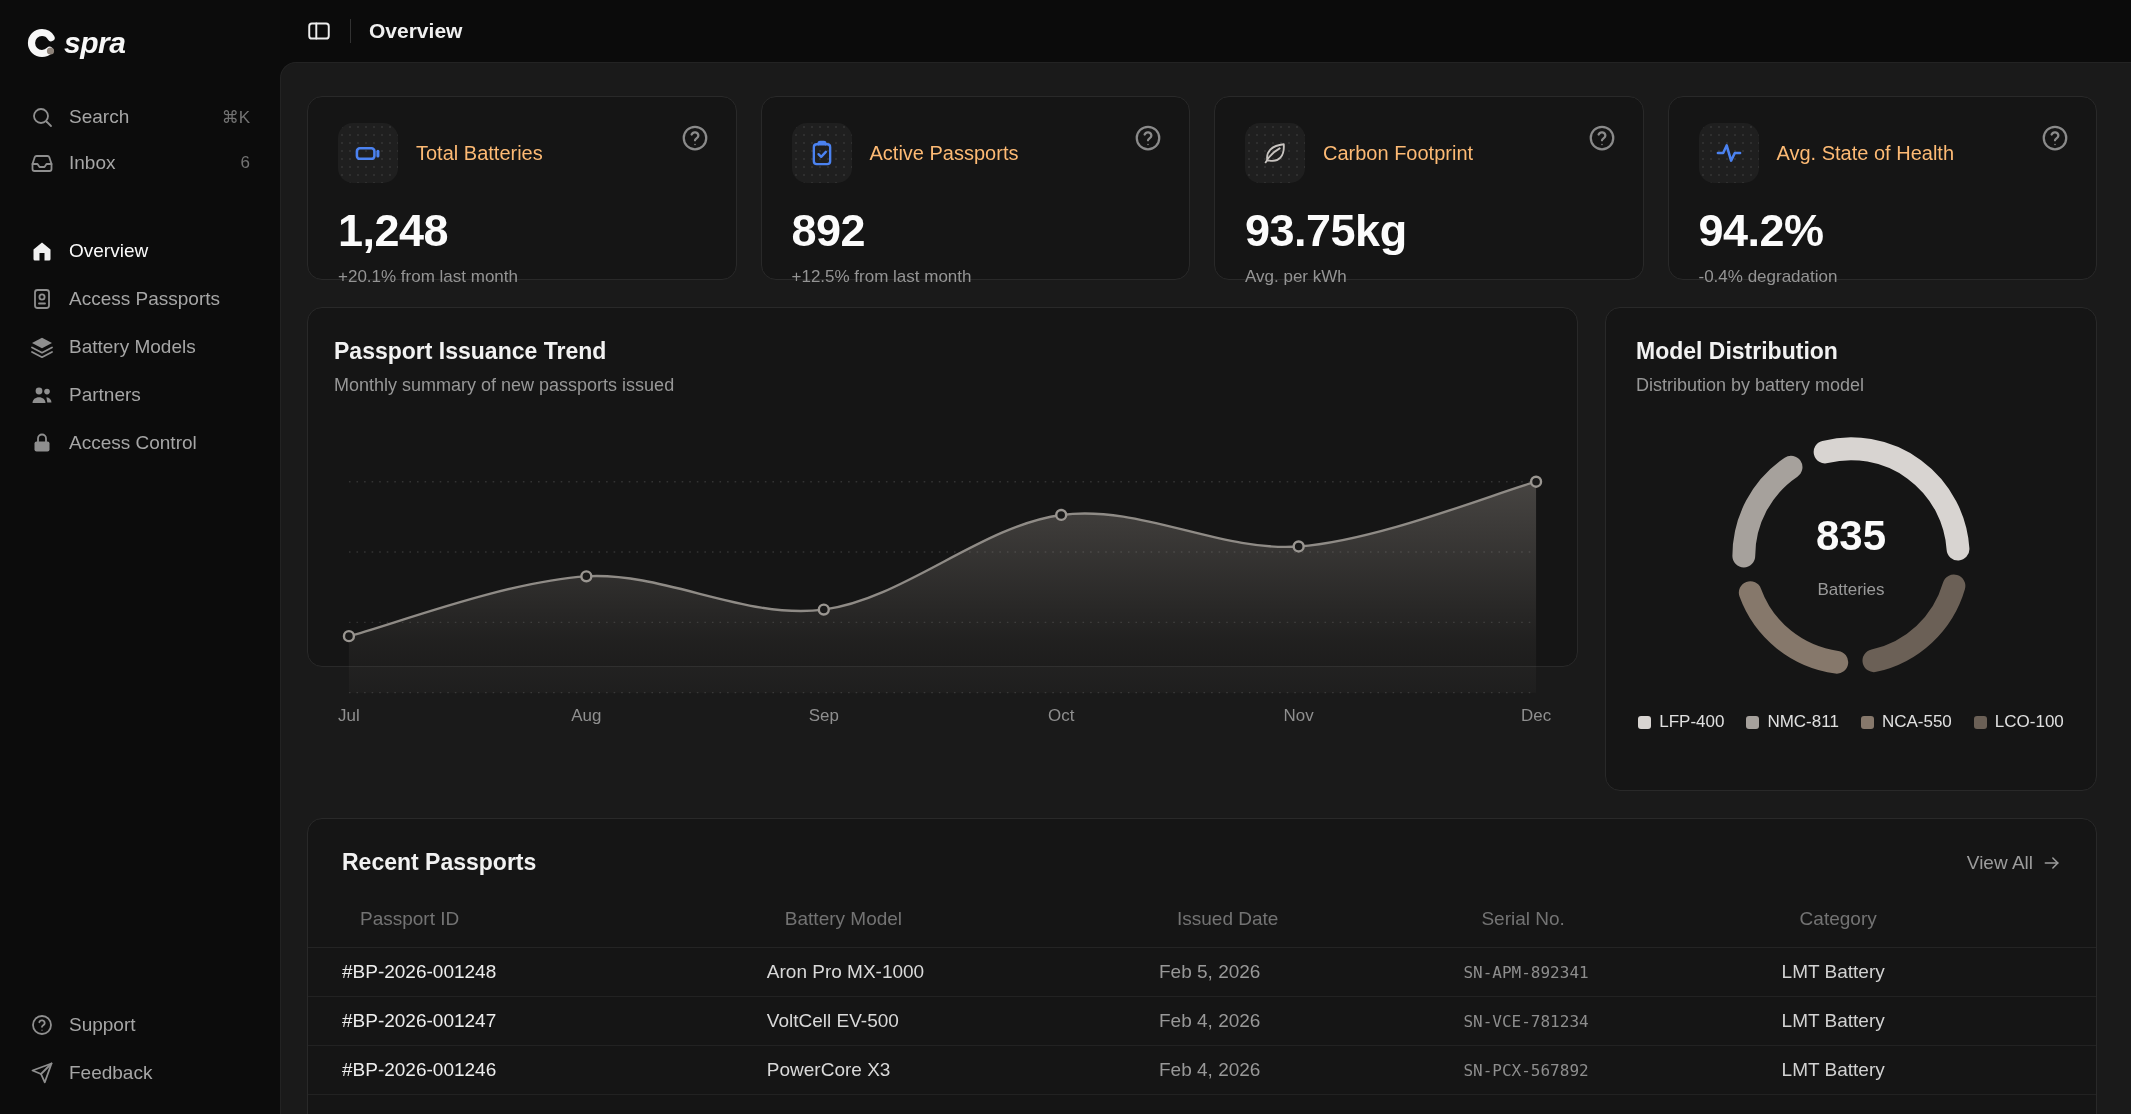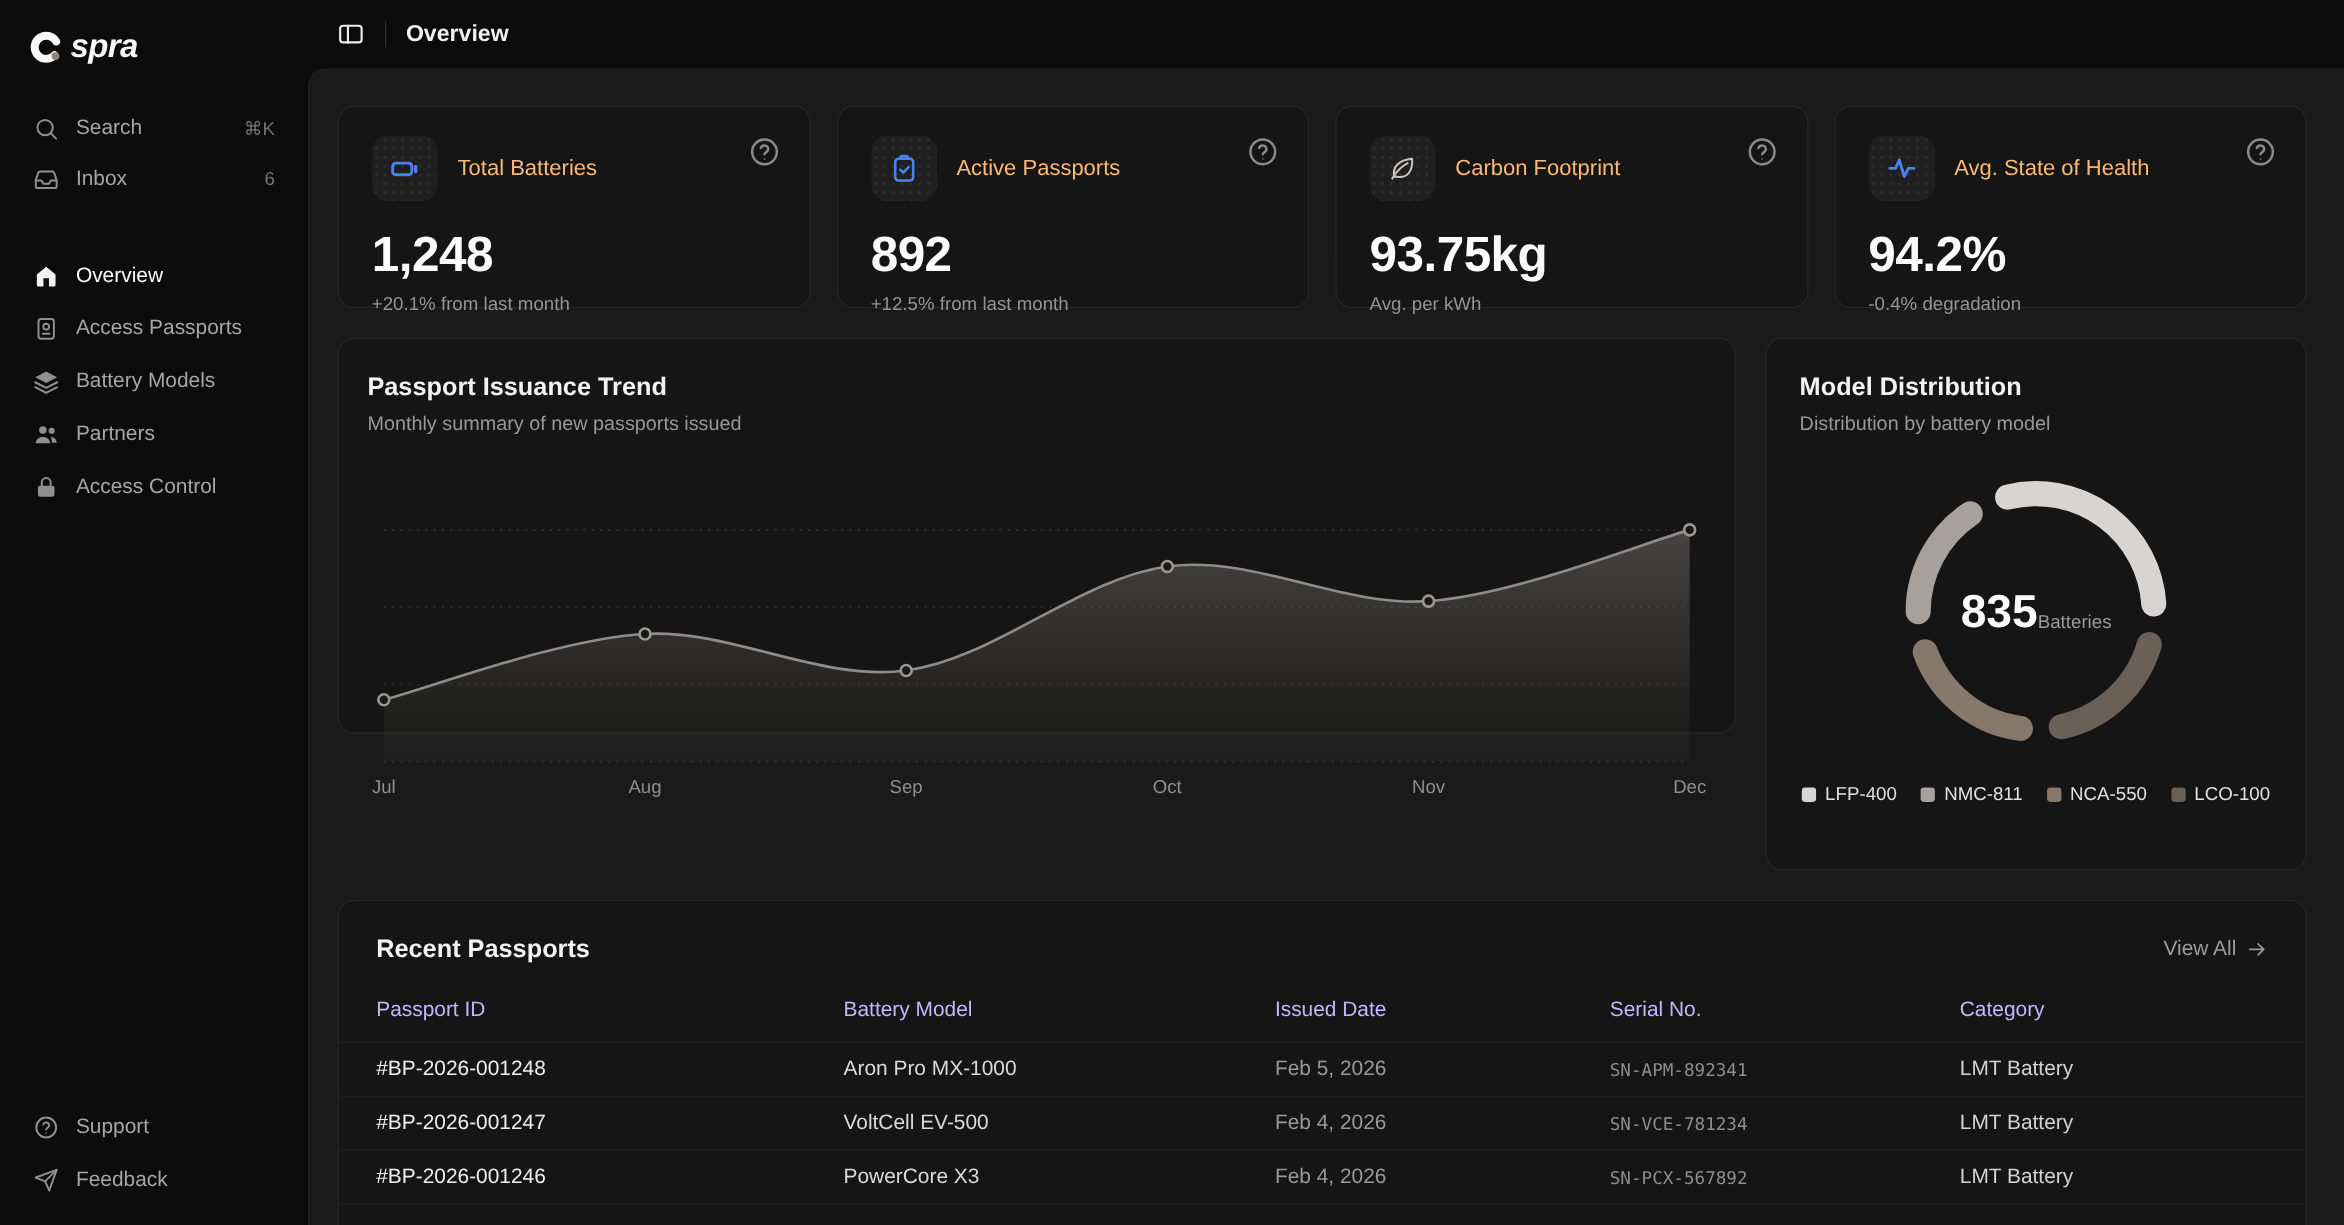--- a/index.html
+++ b/index.html
@@ -53,37 +53,37 @@
   .mid { display:grid; grid-template-columns:1fr 492px; gap:27px; margin-top:27px; }
   .chart-card { height:360px; padding:30px 26px; }
   .card-title { font-size:23px; font-weight:600; color:#f2f2f2; }
   .card-sub { font-size:18px; color:#979797; margin-top:10px; }
   .trend-wrap { margin-top:26px; }
   .trend-wrap svg { width:100%; height:auto; display:block; }
 
   .donut-card { height:484px; padding:30px 30px; display:flex; flex-direction:column; }
   .donut-zone { position:relative; width:268px; height:268px; margin:26px auto 0; }
   .donut-zone svg { width:268px; height:268px; display:block; }
-  .donut-center { position:absolute; inset:0; display:flex; flex-direction:row;
+  .donut-center { position:absolute; inset:0; display:flex; flex-direction:column;
     align-items:center; justify-content:center; pointer-events:none; }
   .donut-value { font-size:42px; font-weight:700; color:#fbfbfb; }
   .donut-label { font-size:17px; color:#9a9a9a; margin-top:20px; }
   .legend { margin-top:22px; display:flex; flex-wrap:wrap; justify-content:center; column-gap:22px; row-gap:10px; }
   .legend-item { display:flex; align-items:center; gap:8px; font-size:17px; color:#e0e0e0; }
   .legend-swatch { width:13px; height:13px; border-radius:3px; display:inline-block; }
 
   
   .table-card { margin-top:27px; height:420px; padding:0; }
   .table-top { display:flex; align-items:center; justify-content:space-between; padding:30px 34px 6px; }
   .view-all { display:flex; align-items:center; gap:9px; background:none; border:none;
     color:#9c9c9c; font-size:19px; cursor:pointer; font-family:inherit; }
   .view-all .icn { width:20px; height:20px; display:inline-flex; }
   .tgrid { display:grid; grid-template-columns:24.7% 22.8% 17.7% 18.5% 1fr; align-items:center; padding:0 34px; }
   .thead { margin-top:26px; padding-bottom:17px; border-bottom:1px solid #242424; }
-  .thead .th { font-size:19px; color:#c4b5fd; }
+  .thead .th { font-size:19px; color:#737373;margin-left:18px; }
   .trow { height:49px; border-bottom:1px solid #222222; cursor:pointer; }
   .td-id { font-size:19px; color:#ededed; }
   .td-model { font-size:19px; color:#d9d9d9; }
   .td-date { font-size:19px; color:#989898; }
   .td-serial { font-family:"DejaVu Sans Mono", monospace; font-size:16px; color:#8d8d8d; }
   .td-cat { font-size:19px; color:#d2d2d2; }
 </style>
 </head>
 <body>
 

